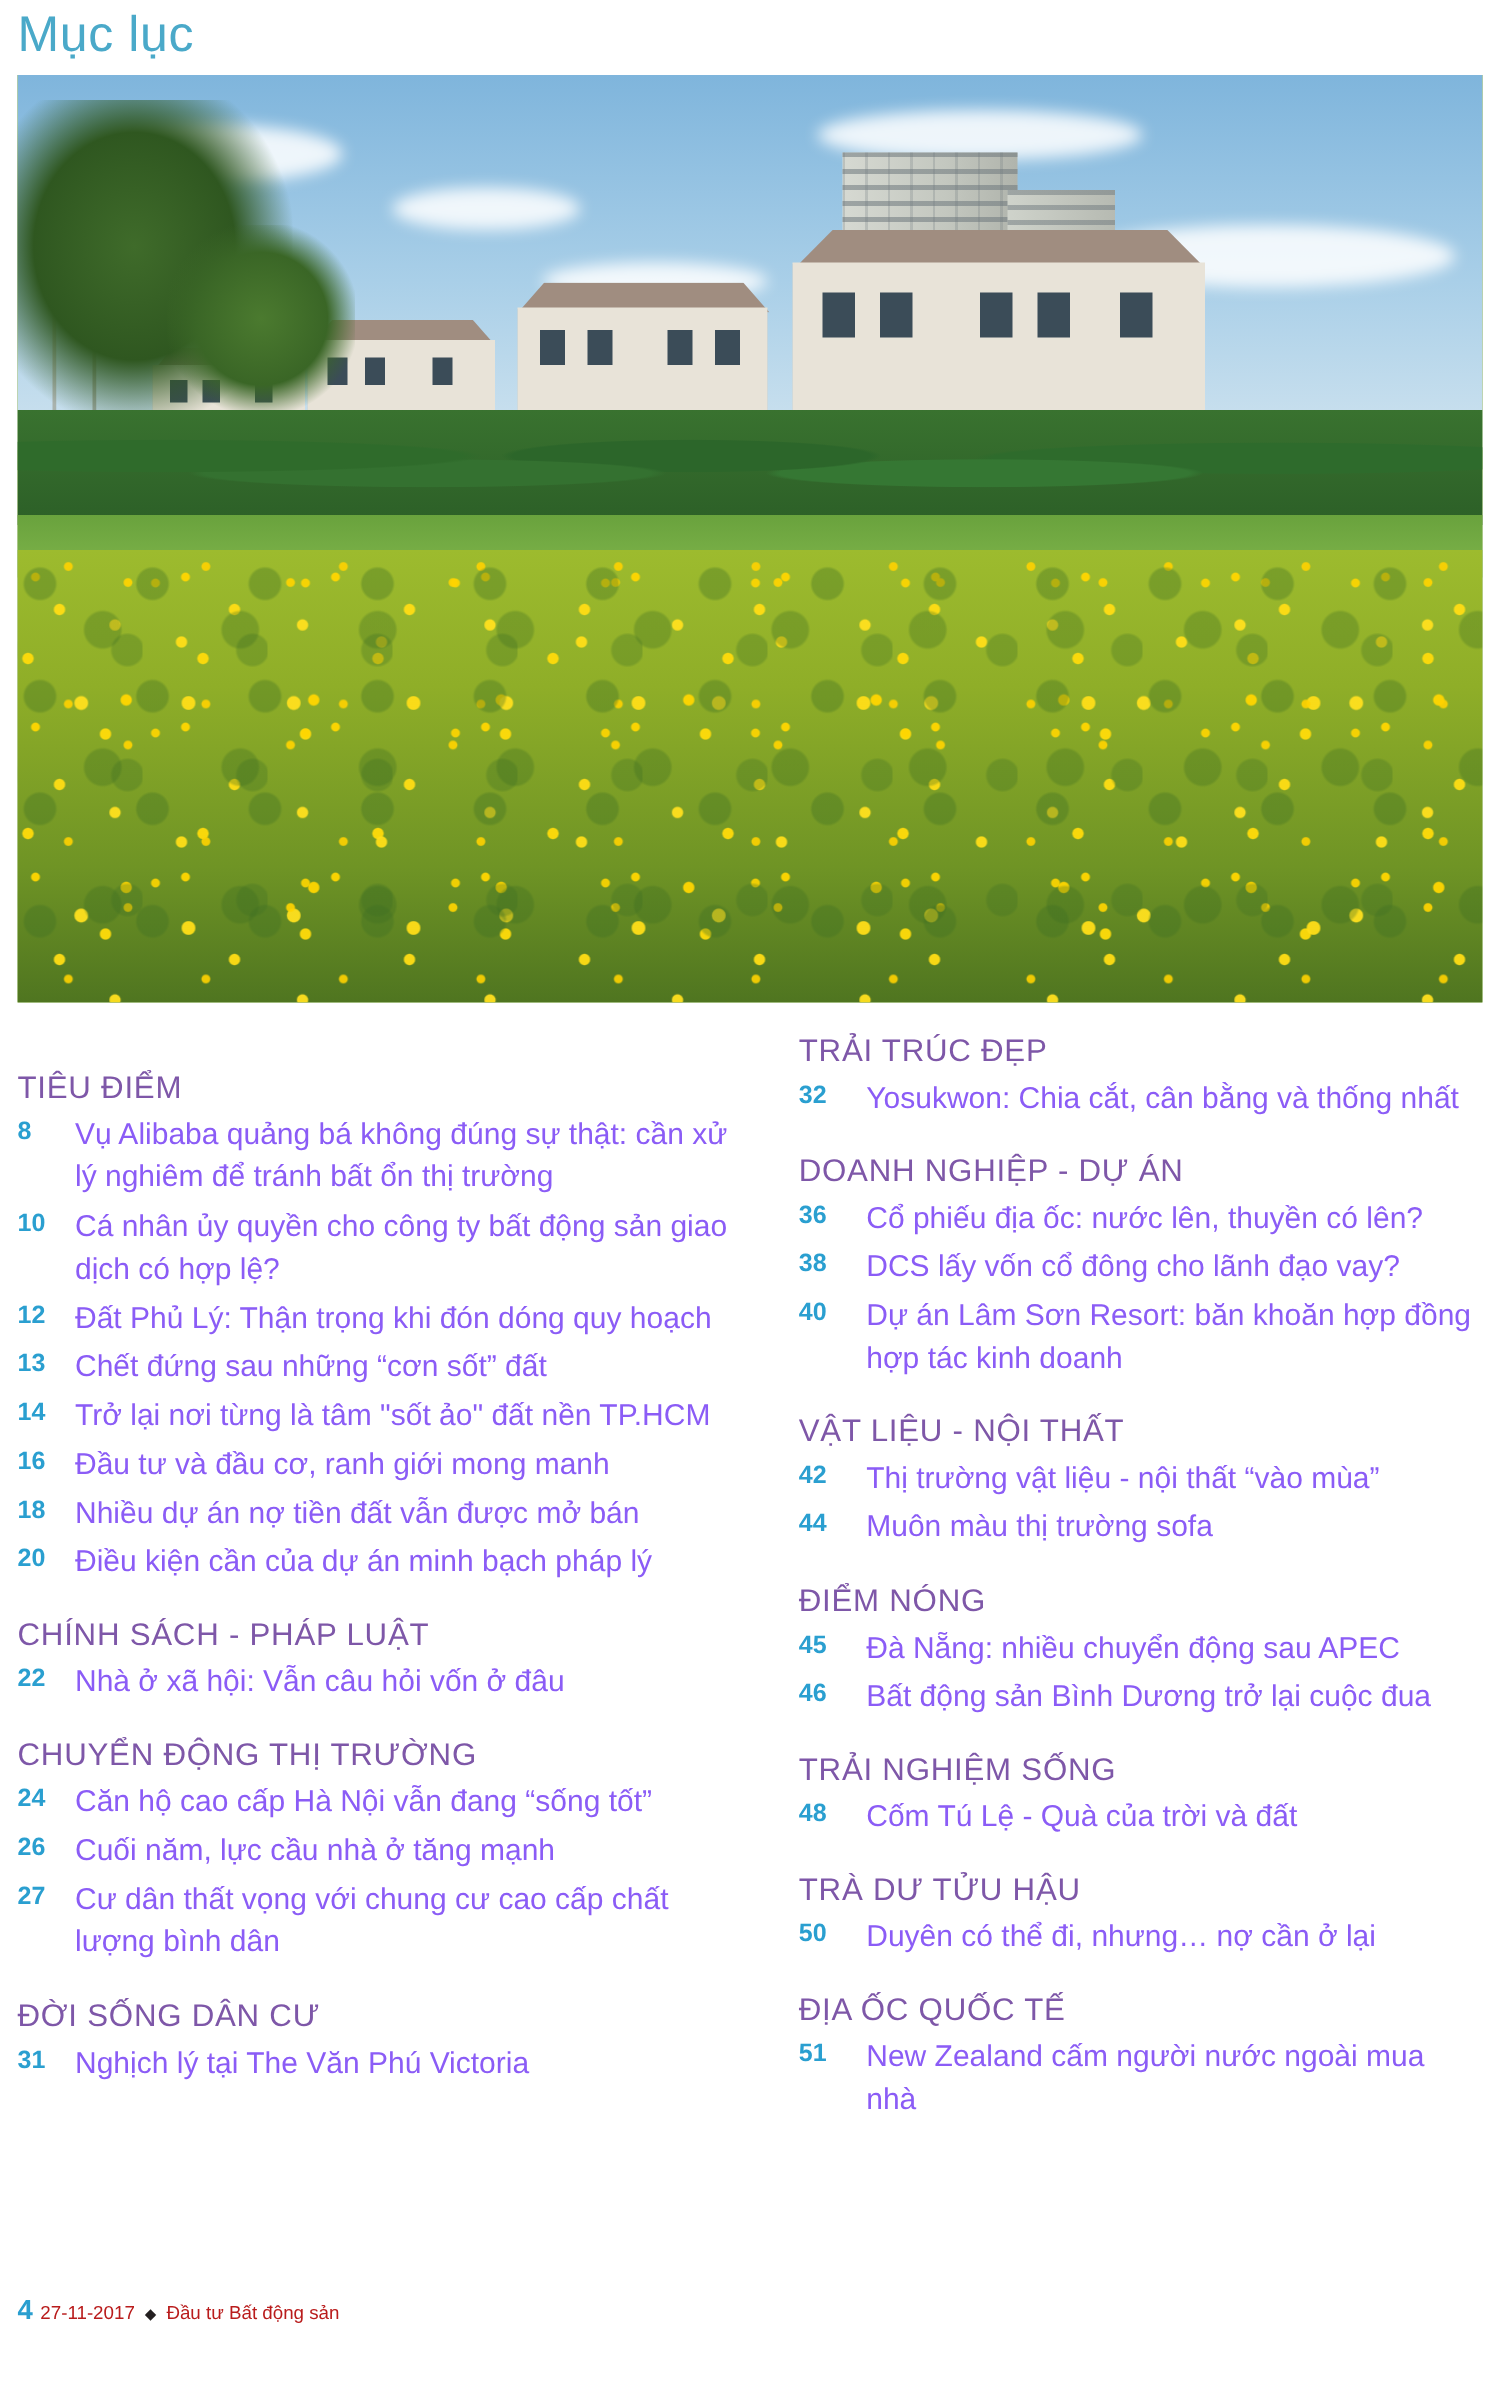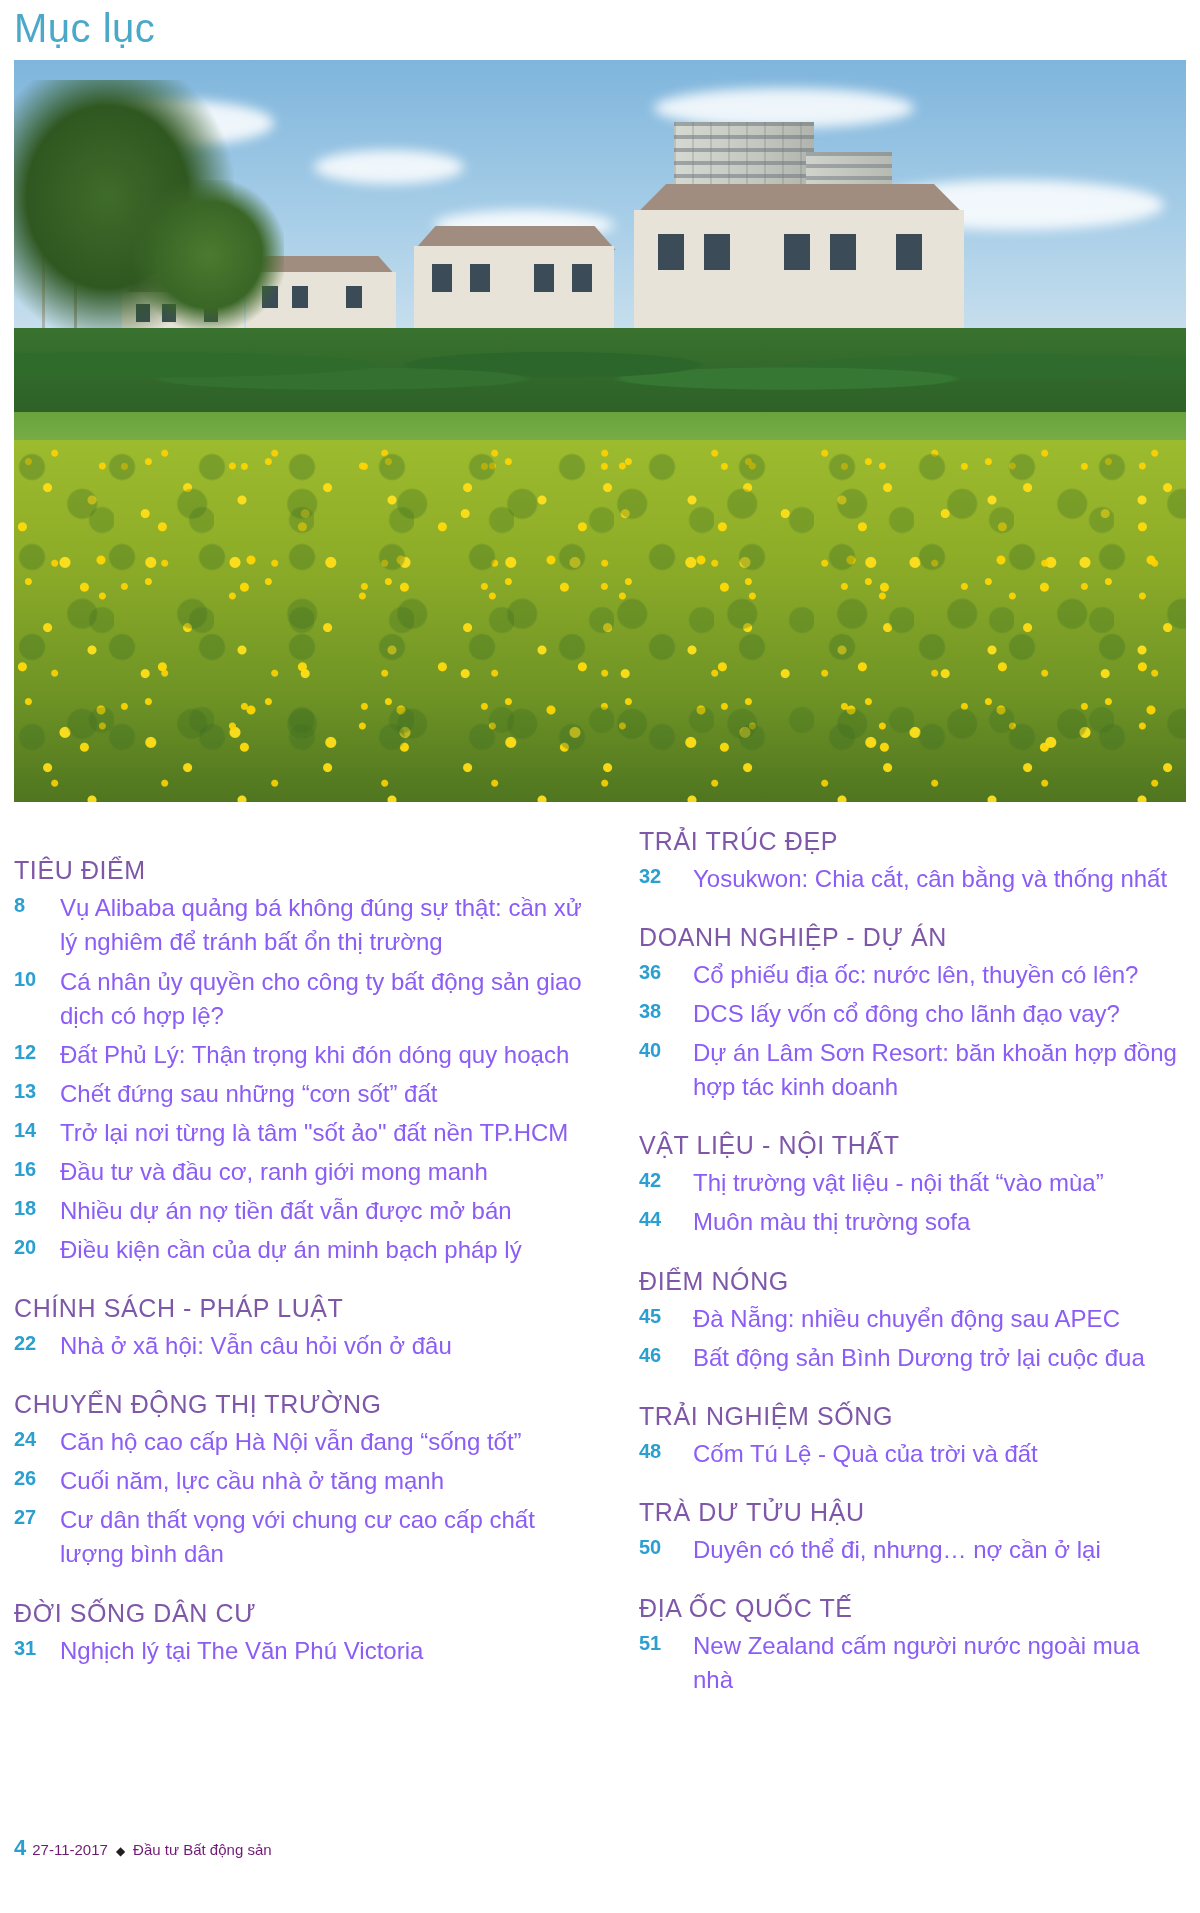--- a/index.html
+++ b/index.html
@@ -228,21 +228,21 @@
     align-items: baseline;
     gap: 6px;
   }
   .footer-num {
     color: #2a9fd0;
     font-weight: bold;
     font-size: 22px;
   }
   .footer-text {
     font-size: 15px;
-    color: #701a75;
+    color: #b91c1c;
   }
   .footer-diamond {
     font-size: 12px;
     color: #231f20;
     padding: 0 2px;
   }
 </style>
 </head>
 <body>
 

